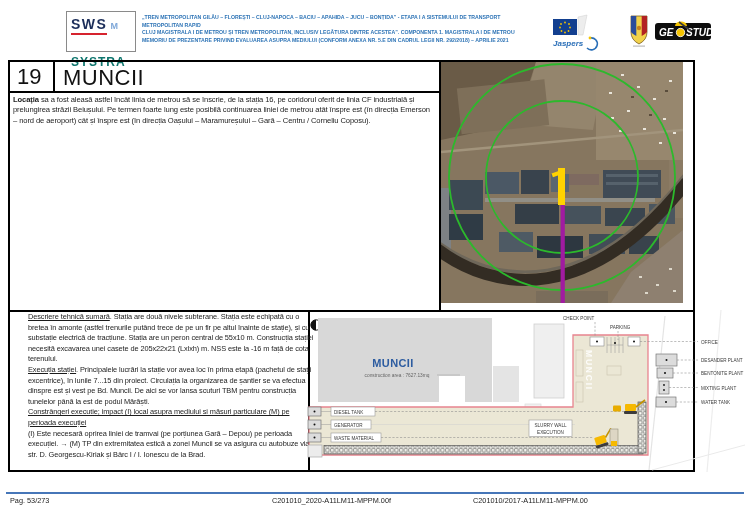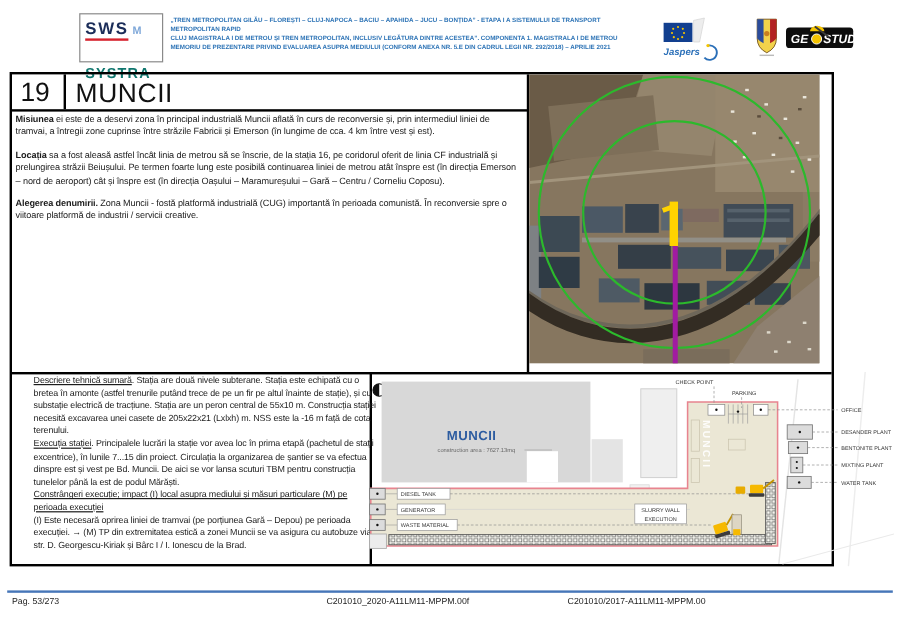--- a/index.html
+++ b/index.html
@@ -106,23 +106,21 @@
     <div class="title-row">
       <div class="title-num">19</div>
       <div class="title-name">MUNCII</div>
     </div>
     <div class="v-div1"></div>
     <div class="h-div"></div>
     <div class="v-div2"></div>
   </div>
 
   <div class="desc">
-      <p class="para"><b>Misiunea</b> ei este de a deservi zona în principal industrială Muncii aflată în curs de reconversie și, prin intermediul liniei de tramvai, a întregii zone cuprinse între străzile Fabricii și Emerson (în lungime de cca. 4 km între vest și est).</p>
       <p class="para"><b>Locația</b> sa a fost aleasă astfel încât linia de metrou să se înscrie, de la stația 16, pe coridorul oferit de linia CF industrială și prelungirea străzii Beiușului. Pe termen foarte lung este posibilă continuarea liniei de metrou atât înspre est (în direcția Emerson – nord de aeroport) cât și înspre est (în direcția Oașului – Maramureșului – Gară – Centru / Corneliu Coposu).</p>
-      <p class="para"><b>Alegerea denumirii.</b> Zona Muncii - fostă platformă industrială (CUG) importantă în perioada comunistă. În reconversie spre o viitoare platformă de industrii / servicii creative.</p>
     </div>
 
   <div class="tech"><span class="u">Descriere tehnică sumară</span><span>. Stația are două nivele subterane. Stația este echipată cu o bretea în amonte (astfel trenurile putând trece de pe un fir pe altul înainte de stație), și cu substație electrică de tracțiune. Stația are un peron central de 55x10 m. Construcția stației necesită excavarea unei casete de 205x22x21 (Lxlxh) m. NSS este la -16 m față de cota terenului.</span><br><span class="u">Execuția stației</span><span>. Principalele lucrări la stație vor avea loc în prima etapă (pachetul de stații excentrice), în lunile 7...15 din proiect. Circulația la organizarea de șantier se va efectua dinspre est și vest pe Bd. Muncii. De aici se vor lansa scuturi TBM pentru construcția tunelelor până la est de podul Mărăști.</span><br><span class="u">Constrângeri execuție; impact (I) local asupra mediului și măsuri particulare (M) pe perioada execuției</span><br><span>(I) Este necesară oprirea liniei de tramvai (pe porțiunea Gară – Depou) pe perioada execuției. → (M) TP din extremitatea estică a zonei Muncii se va asigura cu autobuze via str. D. Georgescu-Kiriak și Bârc I / I. Ionescu de la Brad.</span></div>
 
   <svg class="sat" viewBox="0 0 242 241">
     <rect width="242" height="241" fill="#86765f"></rect>
     <polygon points="0,0 95,0 75,62 0,78" fill="#6a5b47"></polygon>
     <polygon points="95,0 165,0 152,68 78,62" fill="#94856d"></polygon>
     <rect x="18" y="22" width="88" height="46" fill="#7e6f59" transform="rotate(-6 60 45)"></rect>
     <rect x="155" y="0" width="87" height="98" fill="#97876e"></rect>

